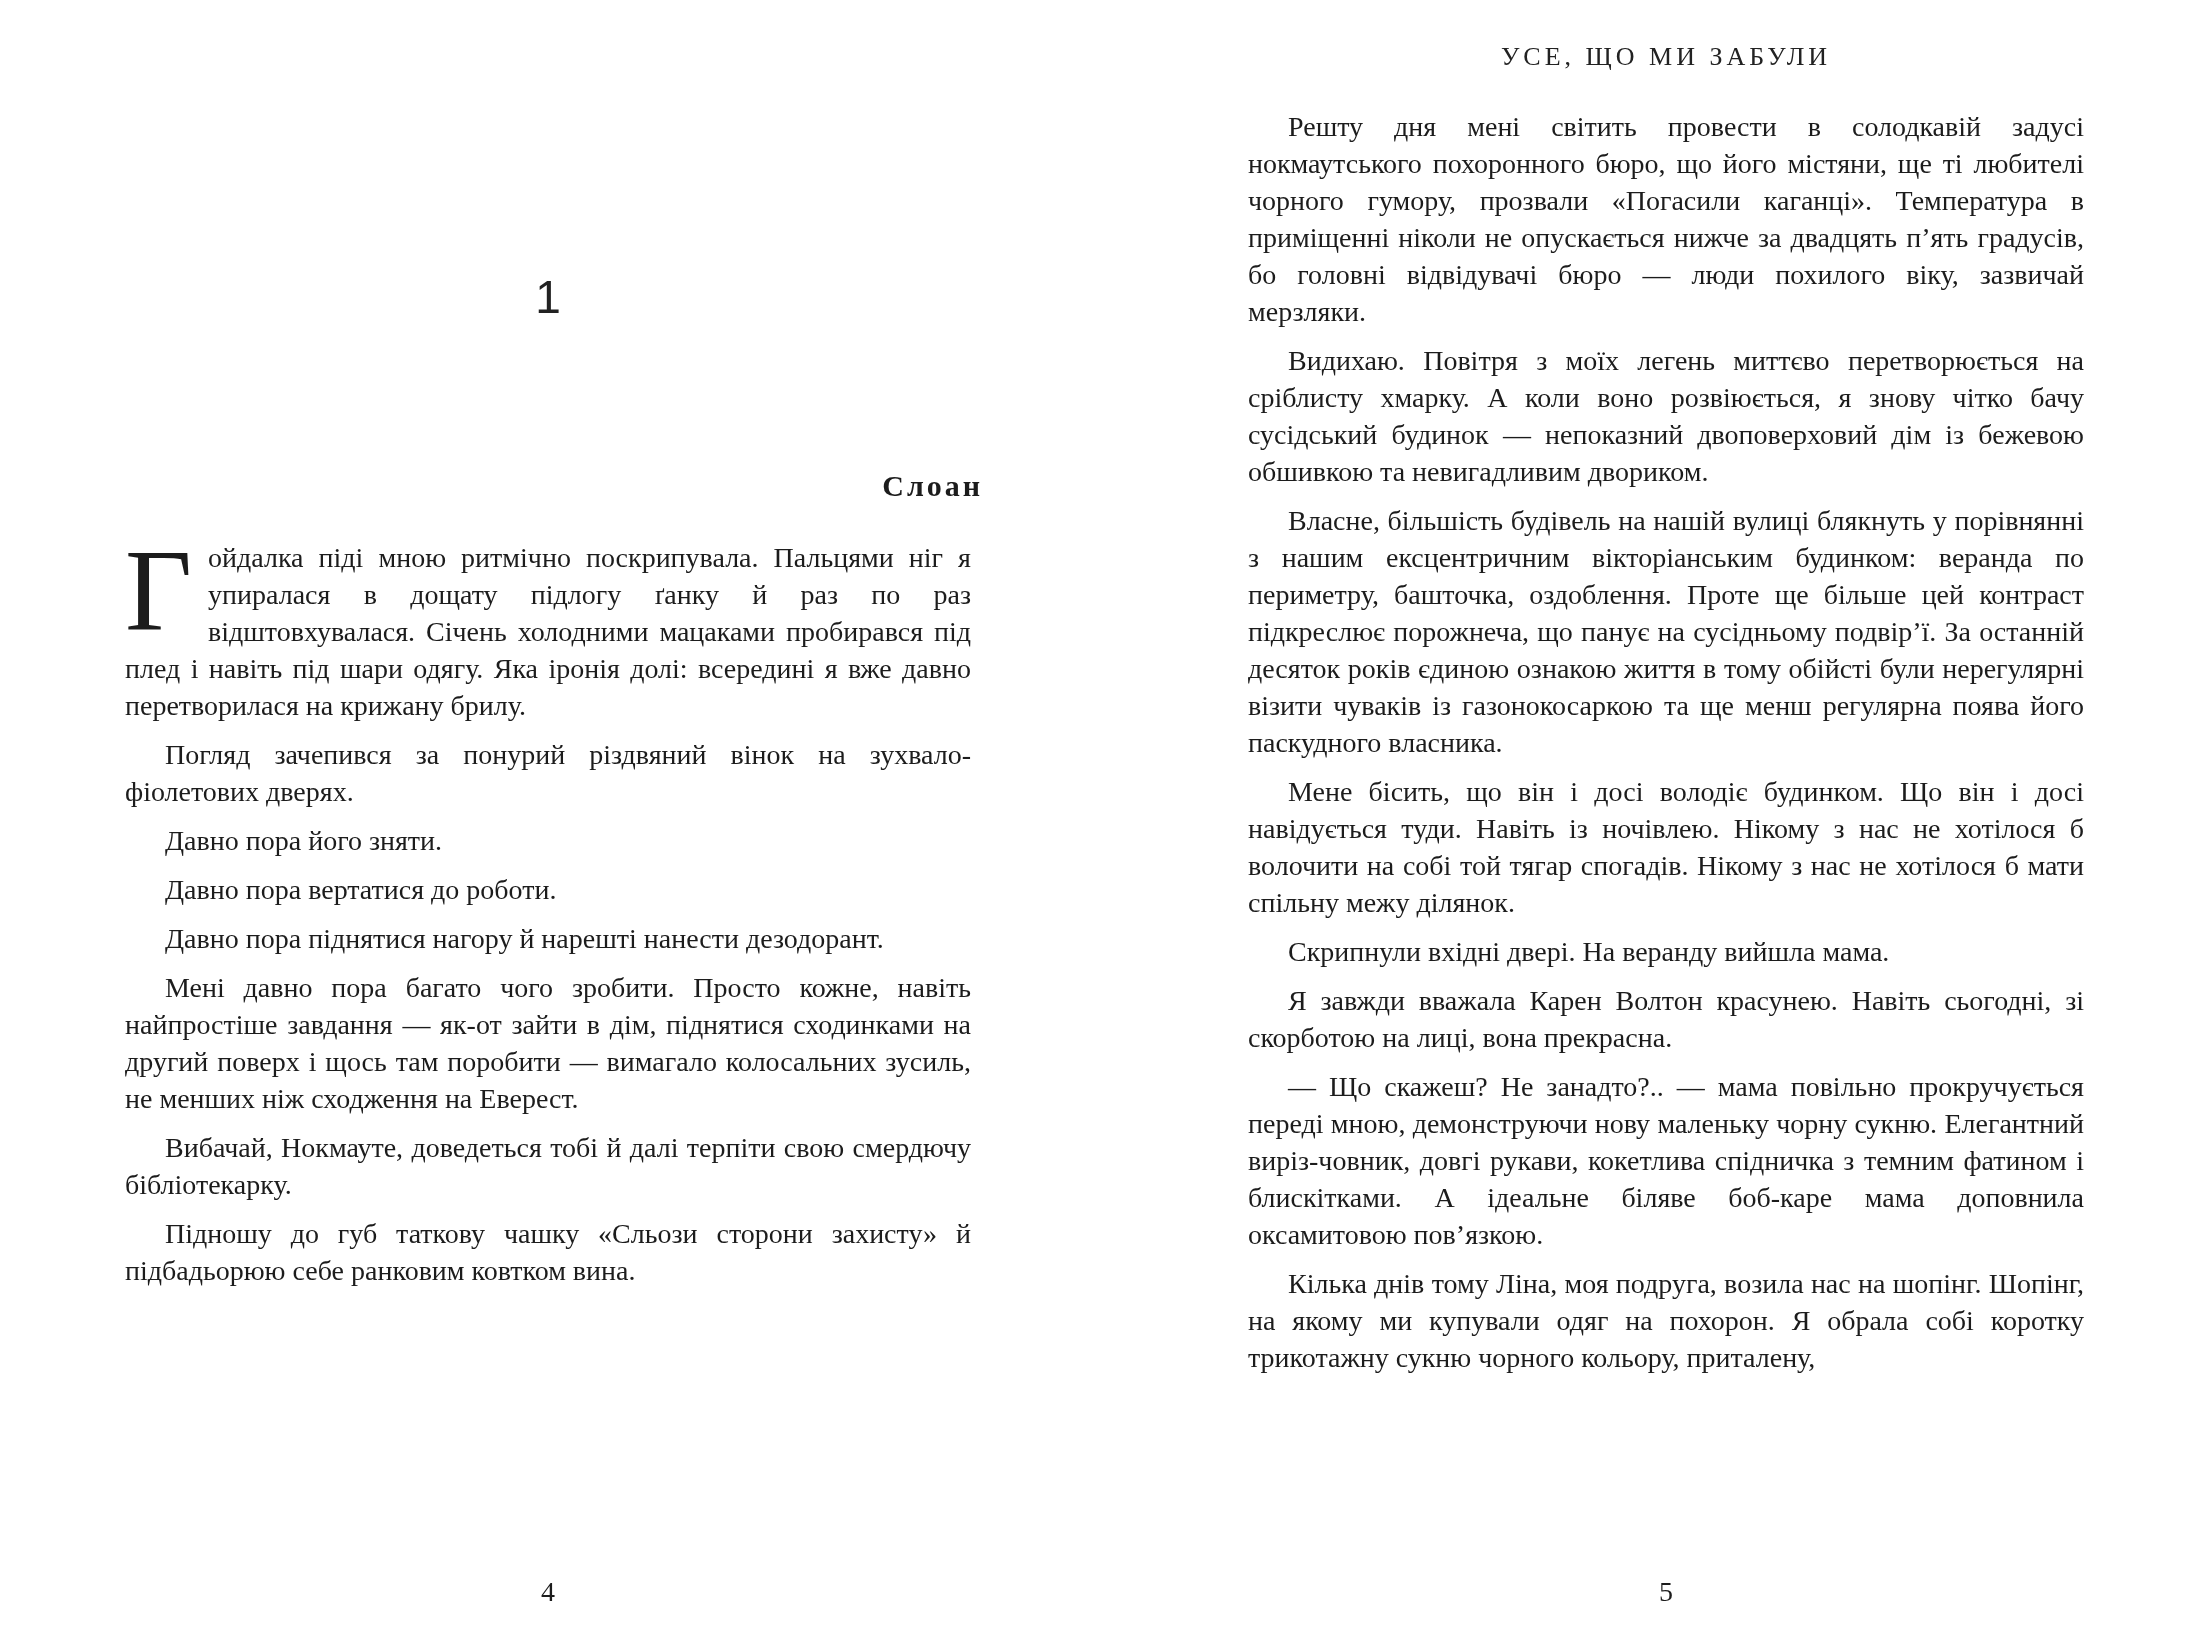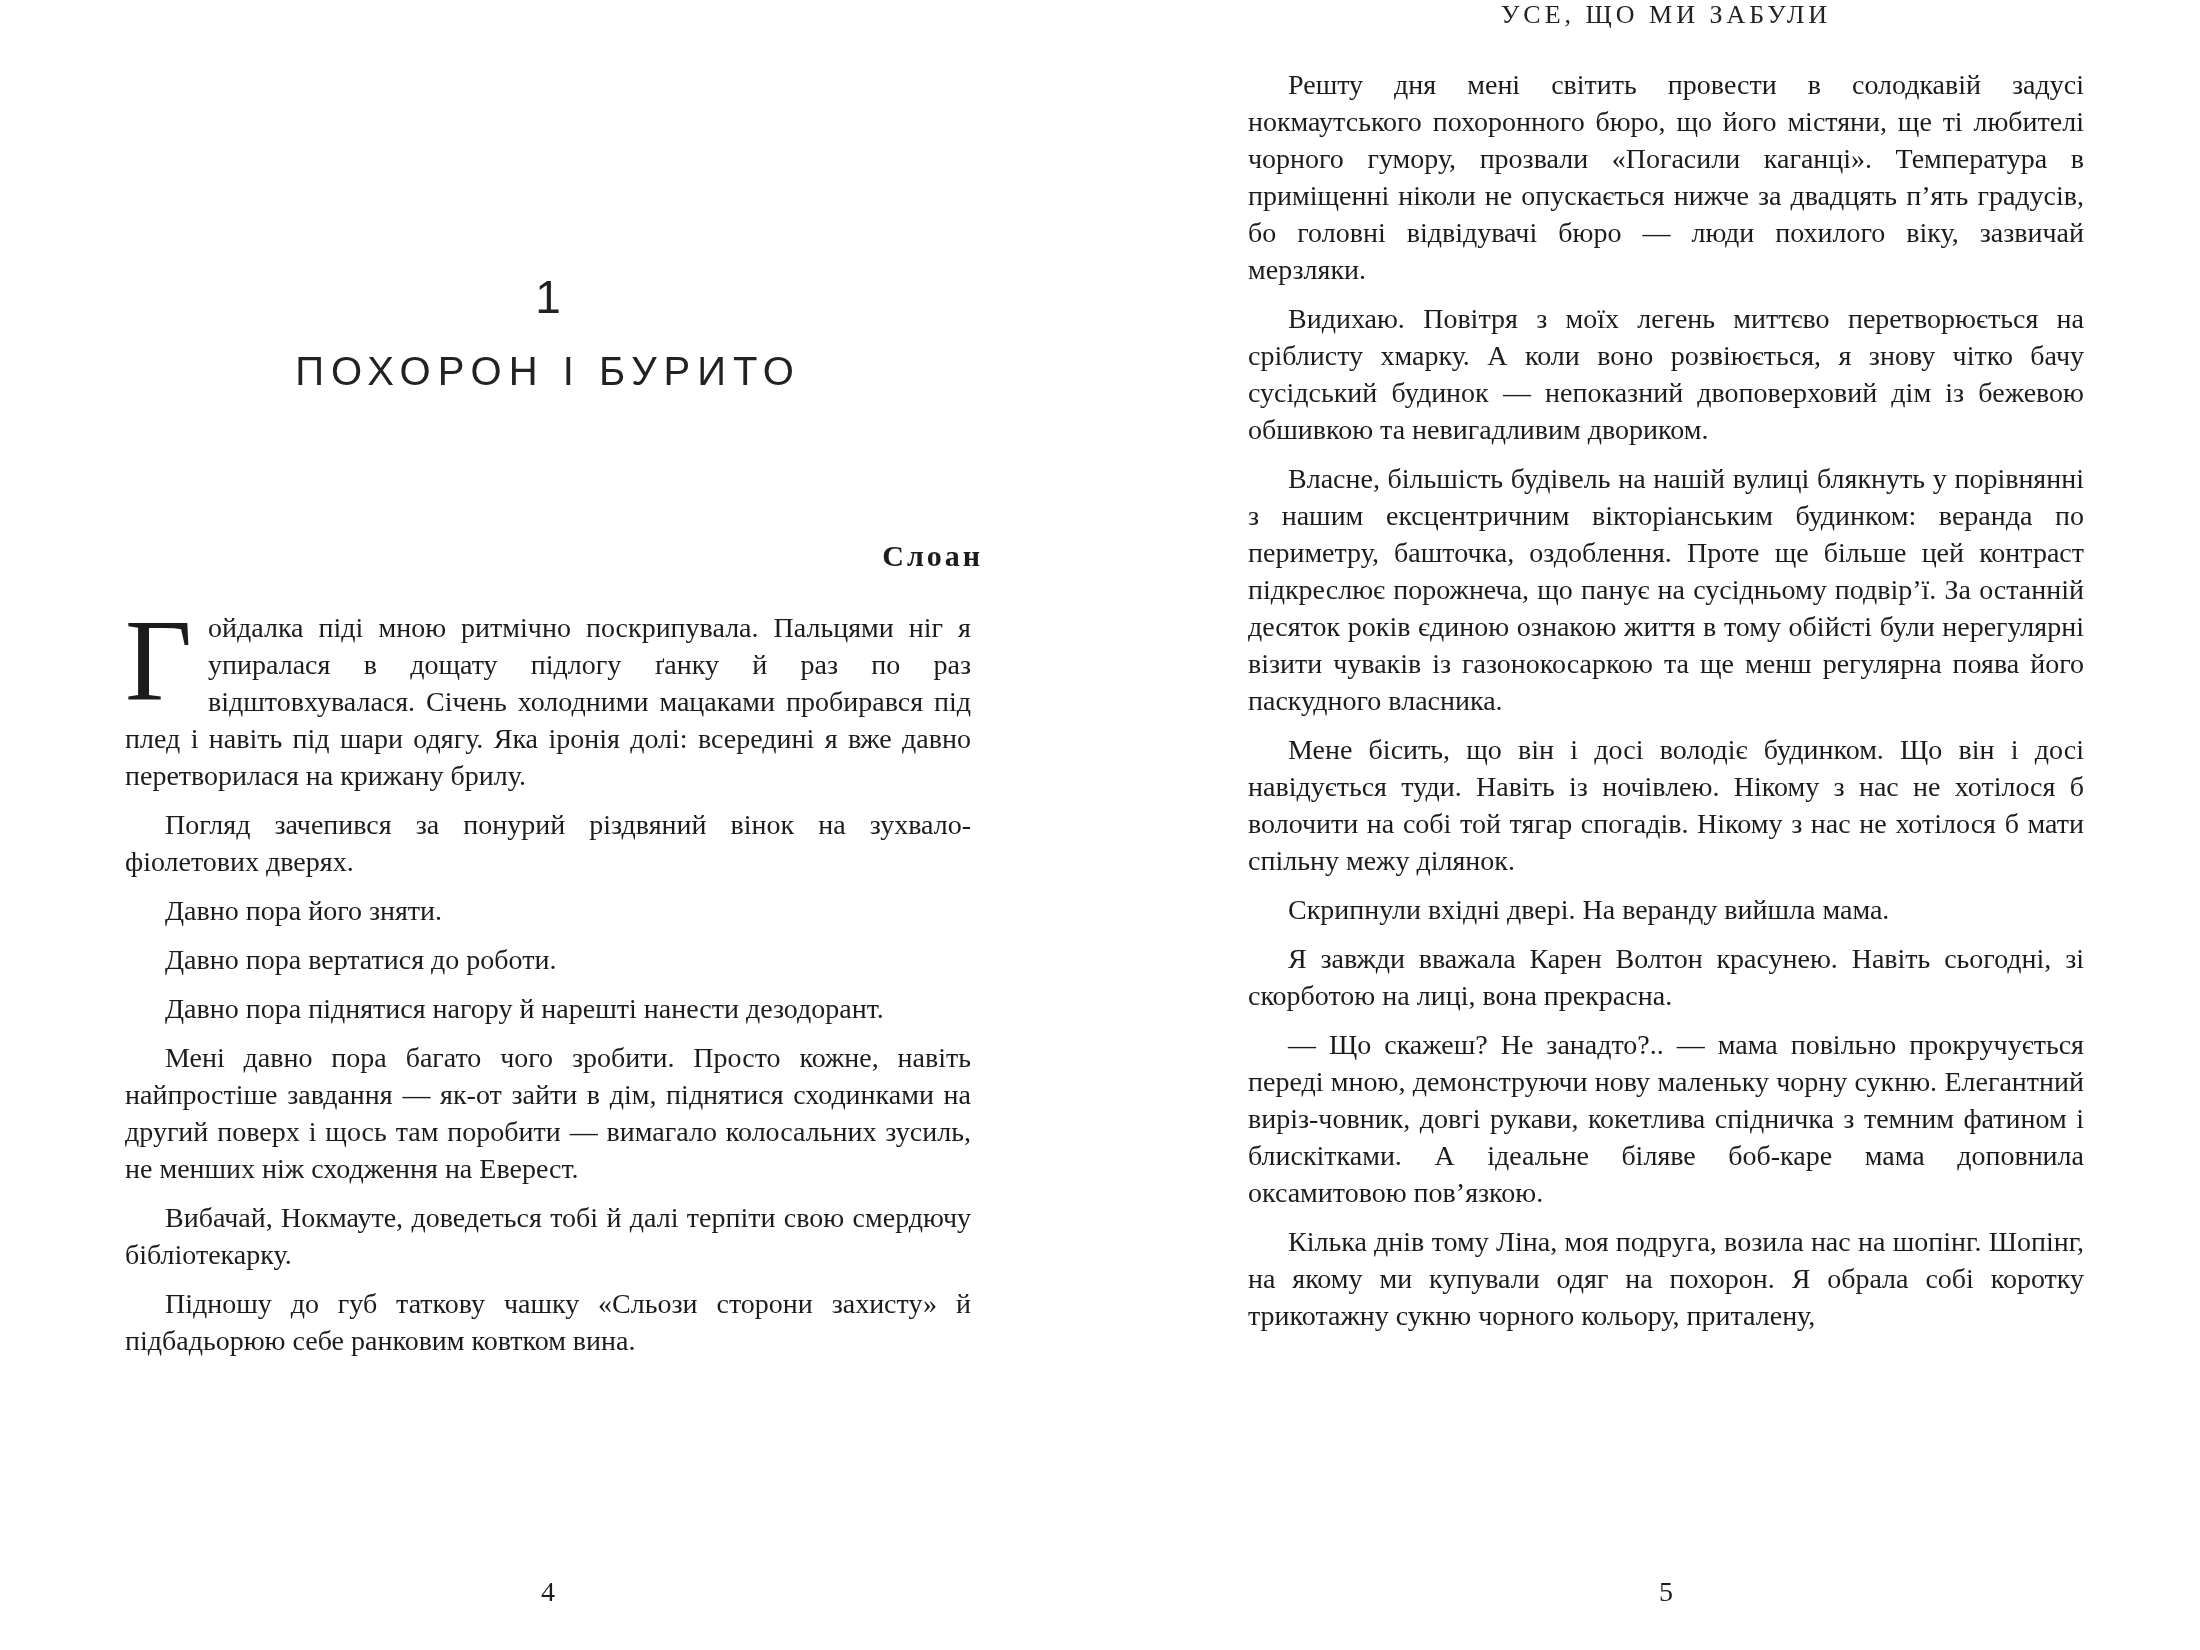--- a/index.html
+++ b/index.html
@@ -46,20 +46,21 @@
   }
   .section-heading {
     margin-top: 146px;
     text-align: right;
     font-size: 30px;
     line-height: 34px;
     font-weight: bold;
     letter-spacing: 3px;
   }
   .running-header {
+    margin-top: 42px;
     text-align: center;
     font-size: 26px;
     line-height: 30px;
     letter-spacing: 4px;
     color: #222222;
   }
   .body-text {
     margin-top: 36px;
   }
   .page-right .body-text {
@@ -95,21 +96,20 @@
     color: #1c1c1c;
   }
 </style>
 </head>
 <body>
 
 <div class="spread">
 
   <div class="page page-left">
     <div class="chapter-number">1</div>
-    <div class="chapter-title">ПОХОРОН І БУРИТО</div>
     <div class="section-heading">Слоан</div>
     <div class="body-text">
       <p class="no-indent"><span class="dropcap">Г</span><span>ойдалка піді мною ритмічно поскрипувала. Пальцями ніг я упиралася в дощату підлогу ґанку й раз по раз відштовхувалася. Січень холодними мацаками пробирався під плед і навіть під шари одягу. Яка іронія долі: всередині я вже давно перетворилася на крижану брилу.</span></p>
       <p>Погляд зачепився за понурий різдвяний вінок на зухвало-фіолетових дверях.</p>
       <p>Давно пора його зняти.</p>
       <p>Давно пора вертатися до роботи.</p>
       <p>Давно пора піднятися нагору й нарешті нанести дезодорант.</p>
       <p>Мені давно пора багато чого зробити. Просто кожне, навіть найпростіше завдання — як-от зайти в дім, піднятися сходинками на другий поверх і щось там поробити — вимагало колосальних зусиль, не менших ніж сходження на Еверест.</p>
       <p>Вибачай, Нокмауте, доведеться тобі й далі терпіти свою смердючу бібліотекарку.</p>
       <p>Підношу до губ таткову чашку «Сльози сторони захисту» й підбадьорюю себе ранковим ковтком вина.</p>

